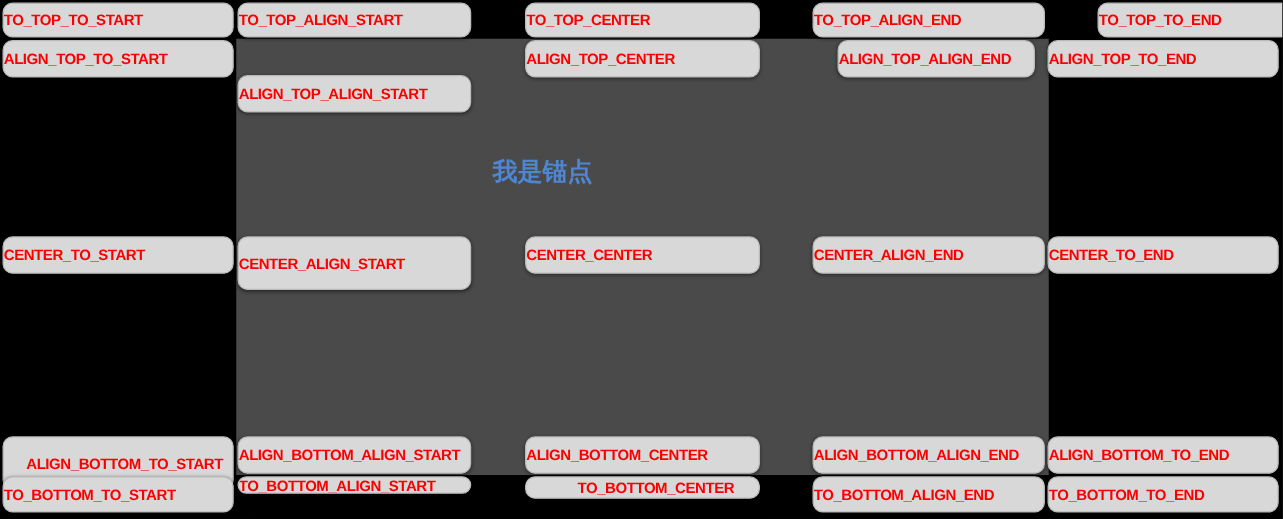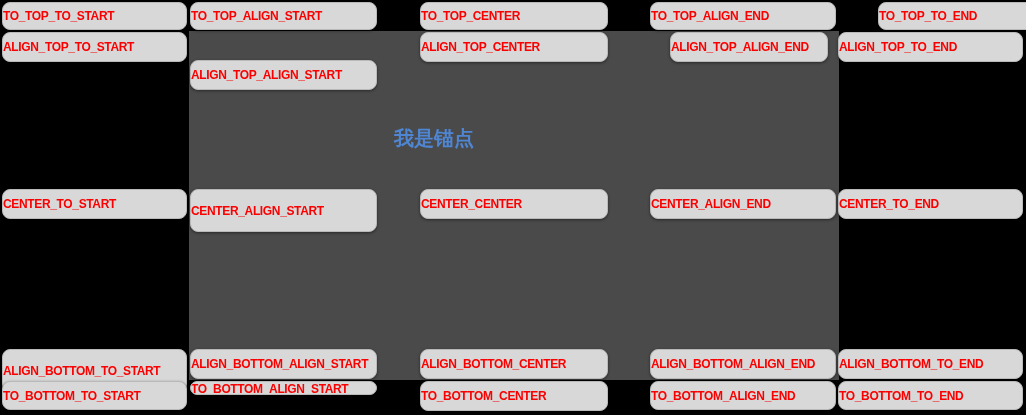--- a/index.html
+++ b/index.html
@@ -69,24 +69,24 @@
       <button class="pbtn" style="left: 2px; top: 32px; width: 185px; height: 30px;">ALIGN_TOP_TO_START</button>
       <button class="pbtn" style="left: 190px; top: 32px; width: 187px; height: 30px; margin-top: 28px;">ALIGN_TOP_ALIGN_START</button>
       <button class="pbtn" style="left: 420px; top: 32px; width: 188px; height: 30px;">ALIGN_TOP_CENTER</button>
       <button class="pbtn" style="left: 650px; top: 32px; width: 158px; height: 30px; margin-left: 20px;">ALIGN_TOP_ALIGN_END</button>
       <button class="pbtn" style="left: 838px; top: 32px; width: 185px; height: 30px;">ALIGN_TOP_TO_END</button>
       <button class="pbtn" style="left: 2px; top: 189px; width: 185px; height: 30px;">CENTER_TO_START</button>
       <button class="pbtn" style="left: 190px; top: 189px; width: 187px; height: 43px;">CENTER_ALIGN_START</button>
       <button class="pbtn" style="left: 420px; top: 189px; width: 188px; height: 30px;">CENTER_CENTER</button>
       <button class="pbtn" style="left: 650px; top: 189px; width: 186px; height: 30px;">CENTER_ALIGN_END</button>
       <button class="pbtn" style="left: 838px; top: 189px; width: 185px; height: 30px;">CENTER_TO_END</button>
-      <button class="pbtn" style="left: 2px; top: 349px; width: 185px; height: 43px;">ALIGN_BOTTOM_TO_START</button>
+      <button class="pbtn" style="left: 2px; top: 349px; width: 185px; height: 43px; padding-left: 18px;">ALIGN_BOTTOM_TO_START</button>
       <button class="pbtn" style="left: 190px; top: 349px; width: 187px; height: 30px;">ALIGN_BOTTOM_ALIGN_START</button>
       <button class="pbtn" style="left: 420px; top: 349px; width: 188px; height: 30px;">ALIGN_BOTTOM_CENTER</button>
       <button class="pbtn" style="left: 650px; top: 349px; width: 186px; height: 30px;">ALIGN_BOTTOM_ALIGN_END</button>
       <button class="pbtn" style="left: 838px; top: 349px; width: 185px; height: 30px;">ALIGN_BOTTOM_TO_END</button>
       <button class="pbtn" style="left: 2px; top: 381px; width: 185px; height: 29px;">TO_BOTTOM_TO_START</button>
       <button class="pbtn" style="left: 190px; top: 381px; width: 187px; height: 14px;">TO_BOTTOM_ALIGN_START</button>
-      <button class="pbtn" style="left: 420px; top: 381px; width: 188px; height: 30px;">TO_BOTTOM_CENTER</button>
+      <button class="pbtn" style="left: 420px; top: 381px; width: 188px; height: 18px; padding-left: 41px;">TO_BOTTOM_CENTER</button>
       <button class="pbtn" style="left: 650px; top: 381px; width: 186px; height: 29px;">TO_BOTTOM_ALIGN_END</button>
       <button class="pbtn" style="left: 838px; top: 381px; width: 185px; height: 29px;">TO_BOTTOM_TO_END</button>
     </div>
 </div>
 
 </body></html>

